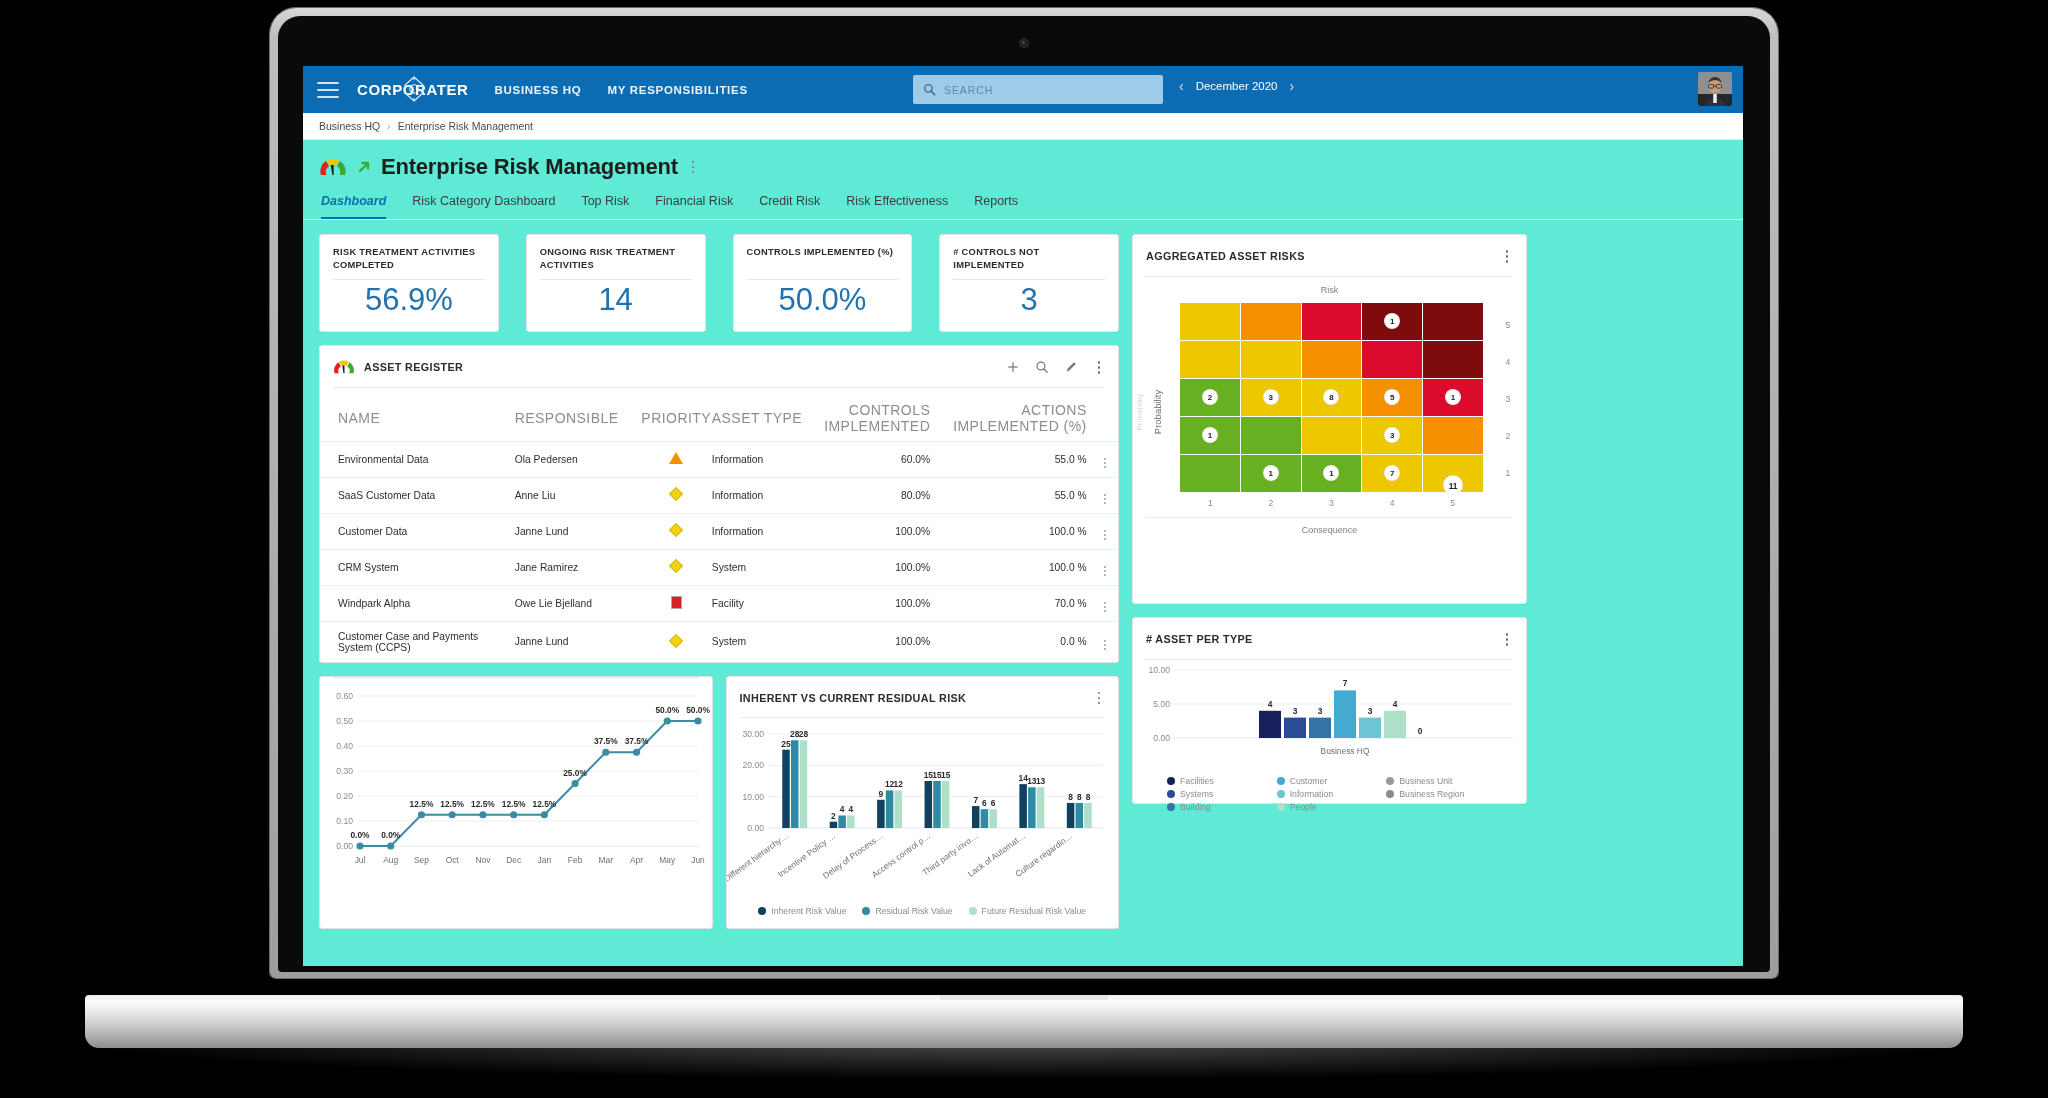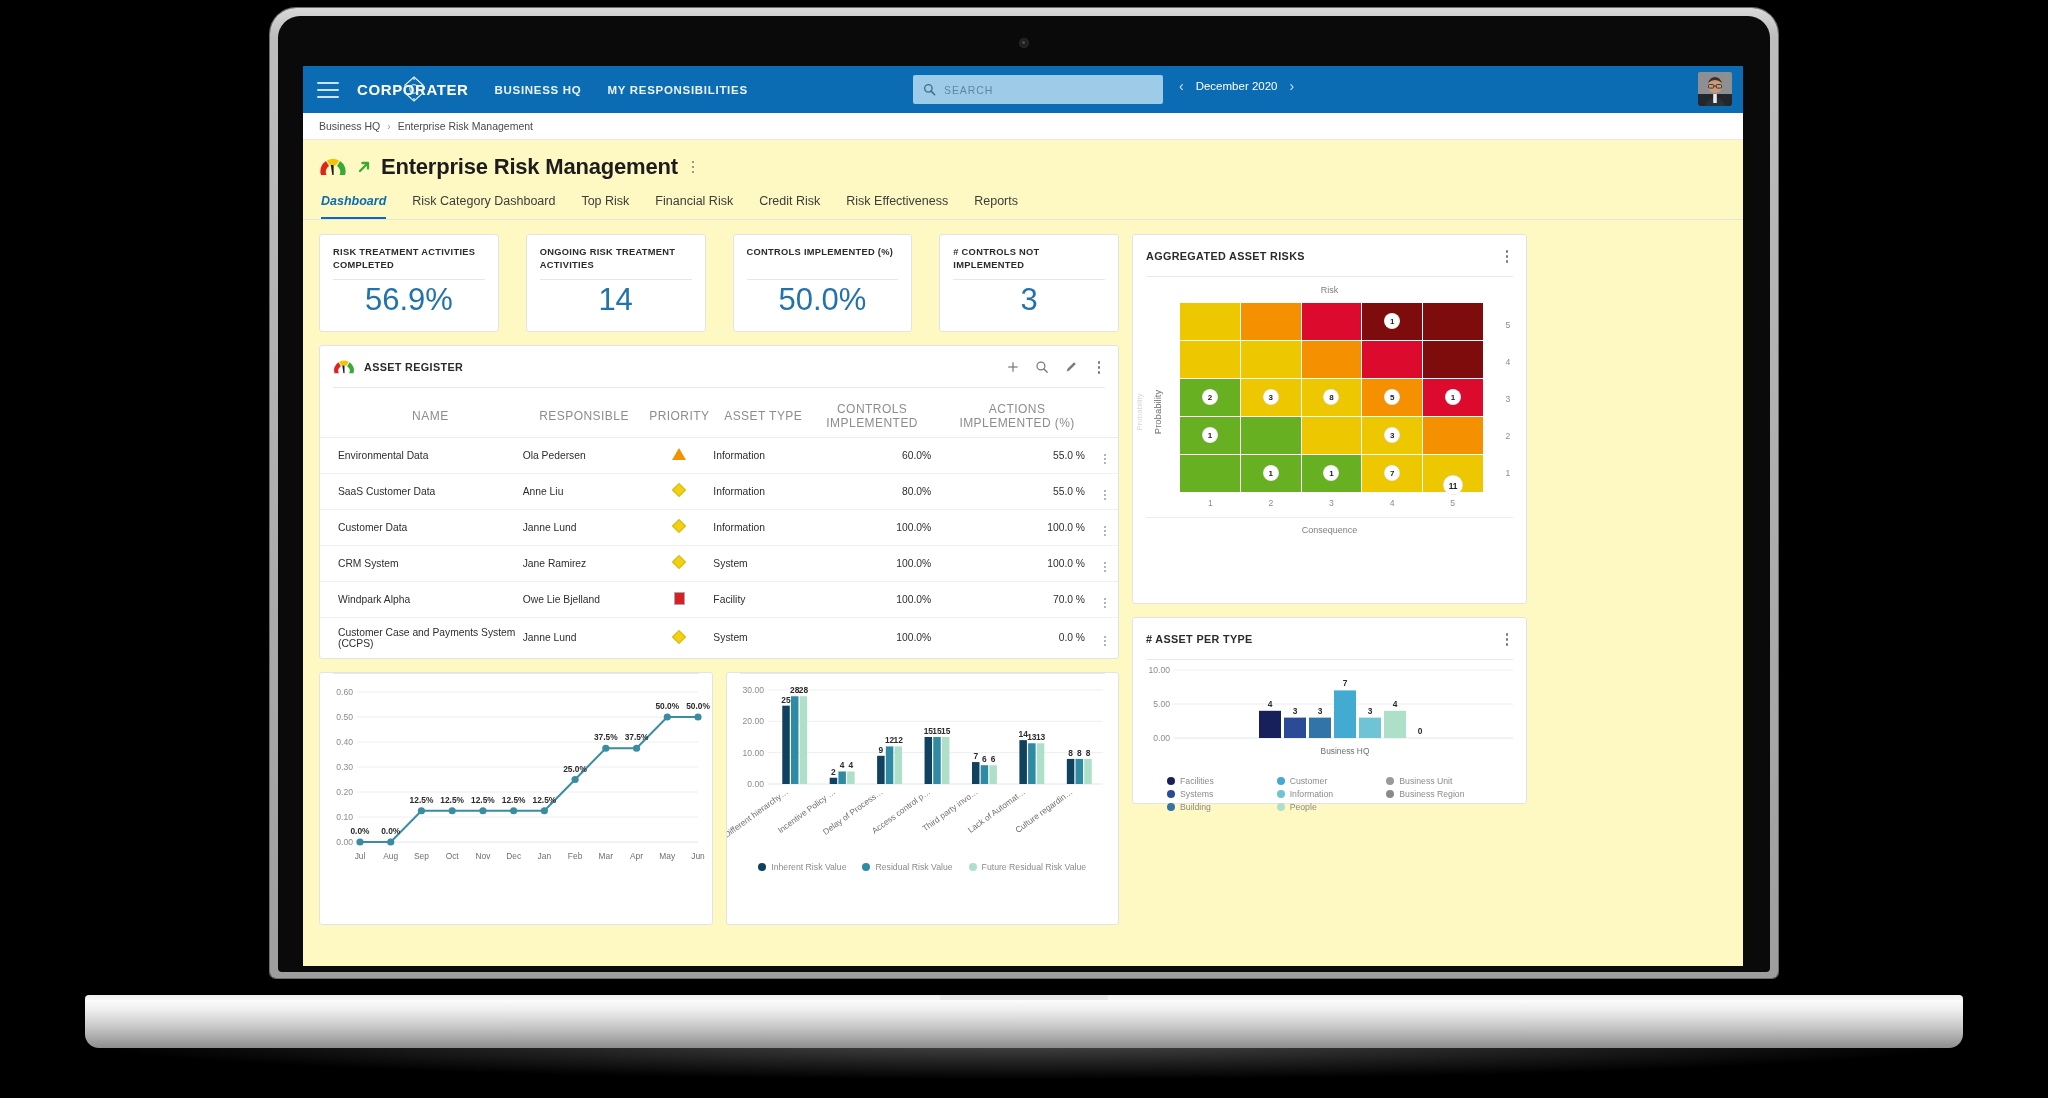--- a/index.html
+++ b/index.html
@@ -47,21 +47,21 @@
   }
   .laptop-shadow {
     position: absolute; left: 60px; top: 1040px; width: 1928px; height: 40px;
     background: radial-gradient(ellipse at 50% 0%, rgba(140,140,140,.55), rgba(0,0,0,0) 70%);
     pointer-events: none;
   }
 
   
   #app {
     position: absolute; left: 303px; top: 66px; width: 1440px; height: 900px;
-    background: #fef9c3; overflow: hidden;
+    background: #5eead4; overflow: hidden;
     font-family: "Liberation Sans", sans-serif;
   }
 
   
   .topbar {
     height: 47px; background: #0b6cb4; display: flex; align-items: center;
     padding: 0 14px; color: #fff; position: relative;
   }
   .hamburger { width: 22px; height: 16px; display:flex; flex-direction:column; justify-content:space-between; cursor:pointer; margin-right: 18px; }
   .hamburger span { display:block; height:2px; background:#cfe3f2; border-radius:1px; }
@@ -114,22 +114,22 @@
   .kpi { flex:1; height: 98px; background:#fff; border:1px solid #e3e3e3; border-radius:3px; padding: 11px 13px; display:flex; flex-direction:column; }
   .kpi-label { font-size:9.3px; font-weight:700; color:#2b2b2b; letter-spacing:.3px; line-height:1.35; text-transform:uppercase; min-height:25px;}
   .kpi-line { height:1px; background:#e7e7e7; margin: 8px 0 0; }
   .kpi-value { flex:1; display:flex; align-items:center; justify-content:center; font-size: 31px; color:#2272ad; font-weight:400; }
 
   
   .logo-mini { width: 22px; height:16px; margin-right:9px; }
   .tbl-icons { display:flex; align-items:center; gap: 15px; }
   .ticon { width:14px; height:14px; cursor:pointer; }
   table.reg { width:100%; border-collapse:collapse; }
-  table.reg th { font-size: 12px; color:#8d8d8d; font-weight:400; letter-spacing:.45px;
-    text-transform:uppercase; padding: 14px 0 7px; border-bottom:1px solid #ececec;text-align:center; }
+  table.reg th { font-size: 14px; color:#8d8d8d; font-weight:400; letter-spacing:.45px;
+    text-transform:uppercase; padding: 14px 0 7px; border-bottom:1px solid #ececec; }
   table.reg td { font-size: 10.3px; color:#2e2e2e; padding: 9px 0; border-bottom:1px solid #f0f0f0; }
   table.reg tr:last-child td { border-bottom: none; }
   .c-name { padding-left: 18px !important; text-align:left; width: 265px;}
   .c-resp { text-align:left; width: 140px; }
   .c-prio { text-align:center; width: 72px; }
   .c-type { text-align:left; width: 125px; }
   .c-ctrl { text-align:right; width: 150px; padding-right: 18px !important;}
   .c-act  { text-align:right; width: 165px; padding-right: 6px !important;}
   .c-kebab{ text-align:center; width: 40px; }
   .prio-tri { display:inline-block; width:0;height:0;border-left:7px solid transparent;border-right:7px solid transparent;border-bottom:12px solid #f39200; }
@@ -472,20 +472,29 @@
                 <text x="224.36363636363637" y="185" text-anchor="middle" class="cat-lbl">Jan</text>
                 <text x="255.0909090909091" y="185" text-anchor="middle" class="cat-lbl">Feb</text>
                 <text x="285.8181818181818" y="185" text-anchor="middle" class="cat-lbl">Mar</text>
                 <text x="316.54545454545456" y="185" text-anchor="middle" class="cat-lbl">Apr</text>
                 <text x="347.27272727272725" y="185" text-anchor="middle" class="cat-lbl">May</text>
                 <text x="378" y="185" text-anchor="middle" class="cat-lbl">Jun</text>
               </svg>
           </div>
 
           <div class="card chart-card">
+            <div class="card-head">
+              <span class="card-title">INHERENT VS CURRENT RESIDUAL RISK</span>
+              <span class="spacer"></span>
+              <span class="kebab">
+                  <i></i>
+                  <i></i>
+                  <i></i>
+                </span>
+            </div>
             <div class="card-divider"></div>
             <svg id="svg-bars" viewBox="0 0 390 182" width="390" height="182">
                 <line x1="41" y1="110" x2="376" y2="110" stroke="#dfe6ee" stroke-width="1"></line>
                 <text x="37" y="113" text-anchor="end" class="axis-lbl">0.00</text>
                 <line x1="41" y1="78.66666666666667" x2="376" y2="78.66666666666667" stroke="#eeeeee" stroke-width="1"></line>
                 <text x="37" y="81.66666666666667" text-anchor="end" class="axis-lbl">10.00</text>
                 <line x1="41" y1="47.333333333333336" x2="376" y2="47.333333333333336" stroke="#eeeeee" stroke-width="1"></line>
                 <text x="37" y="50.333333333333336" text-anchor="end" class="axis-lbl">20.00</text>
                 <line x1="41" y1="16" x2="376" y2="16" stroke="#eeeeee" stroke-width="1"></line>
                 <text x="37" y="19" text-anchor="end" class="axis-lbl">30.00</text>

